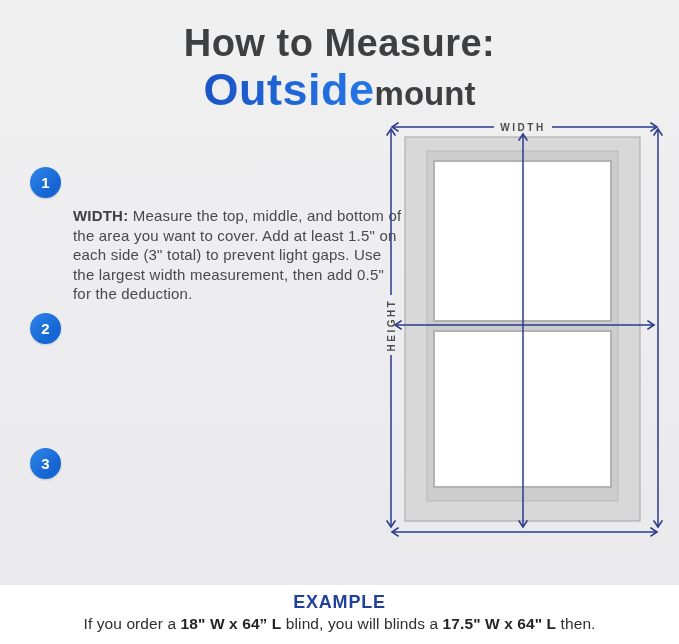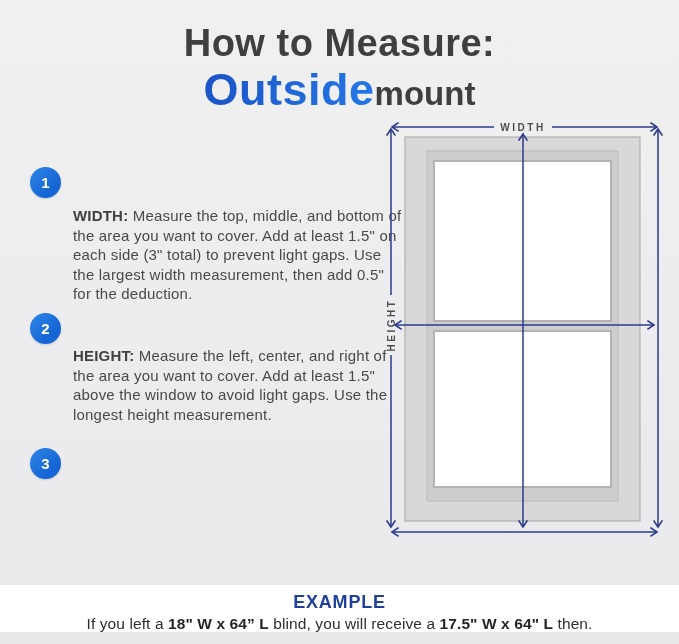--- a/index.html
+++ b/index.html
@@ -48,21 +48,21 @@
   
   .diagram { position:absolute; left:375px; top:112px; width:304px; height:442px; }
   .diagram svg { display:block; }
   .measure-label {
     font-family:"Liberation Sans", sans-serif; font-size:10px; font-weight:700;
     letter-spacing:2.5px; fill:#4d4e50;
   }
 
   
   .footer {
-    position:absolute; left:0; top:585px; width:679px; height:47px;
+    position:absolute; left:0; top:585px; width:679px; height:59px;
     background:#ffffff; text-align:center;
   }
   .example-heading {
     margin-top:7px; font-size:18px; font-weight:700; color:#21409a; letter-spacing:0.8px;
   }
   .example-line { margin-top:2px; font-size:15.5px; color:#2e2f31; letter-spacing:0.1px; }
   .example-line b { font-weight:700; color:#242528; }
 </style>
 </head>
 <body>
@@ -71,21 +71,20 @@
 
   <div class="title-block">
     <div class="title-line1">How to Measure:</div>
     <div class="title-line2"><span class="title-highlight">Outside</span><span class="title-suffix">mount</span></div>
   </div>
 
   <div class="step-badge badge-1">1</div>
   <p class="step-text text-1"><span class="step-label">WIDTH:</span> <span>Measure the top, middle, and bottom of the area you want to cover. Add at least 1.5" on each side (3" total) to prevent light gaps. Use the largest width measurement, then add 0.5" for the deduction.</span></p>
 
   <div class="step-badge badge-2">2</div>
-  <p class="step-text text-2"><span class="step-label">HEIGHT:</span> <span>Measure the left, center, and right of the area you want to cover. Add at least 1.5" above the window to avoid light gaps. Use the longest height measurement.</span></p>
 
   <div class="step-badge badge-3">3</div>
 
   <div class="diagram">
     <svg width="304" height="442" viewBox="0 0 304 442" xmlns="http://www.w3.org/2000/svg">
       <defs>
         <marker id="arw" markerUnits="userSpaceOnUse" markerWidth="11" markerHeight="11" viewBox="0 0 10 10" refX="8" refY="5" orient="auto-start-reverse">
           <path d="M2,1 L8,5 L2,9" fill="none" stroke="#2b3b8c" stroke-width="1.5"></path>
         </marker>
       </defs>
@@ -114,16 +113,16 @@
         <line x1="17" y1="420" x2="282" y2="420" marker-start="url(#arw)" marker-end="url(#arw)"></line>
       </g>
 
       <text class="measure-label" x="148" y="18.5" text-anchor="middle">WIDTH</text>
       <text class="measure-label" x="16" y="216.5" text-anchor="middle" transform="rotate(-90 16 213)">HEIGHT</text>
     </svg>
   </div>
 
   <div class="footer">
     <div class="example-heading">EXAMPLE</div>
-    <div class="example-line"><span>If you left a </span><b>18" W x 64” L</b><span> blind, you will receive a </span><b>17.5" W x 64" L</b><span> then.</span></div>
+    <div class="example-line"><span>If you order a </span><b>18" W x 64” L</b><span> blind, you will blinds a </span><b>17.5" W x 64" L</b><span> then.</span></div>
   </div>
 
 </div>
 
 </body></html>

